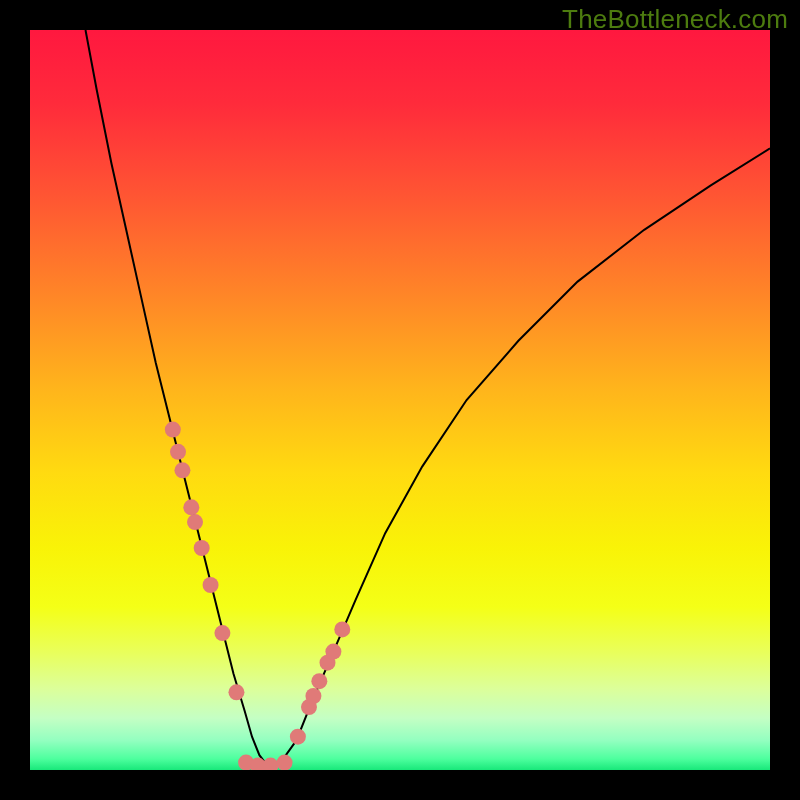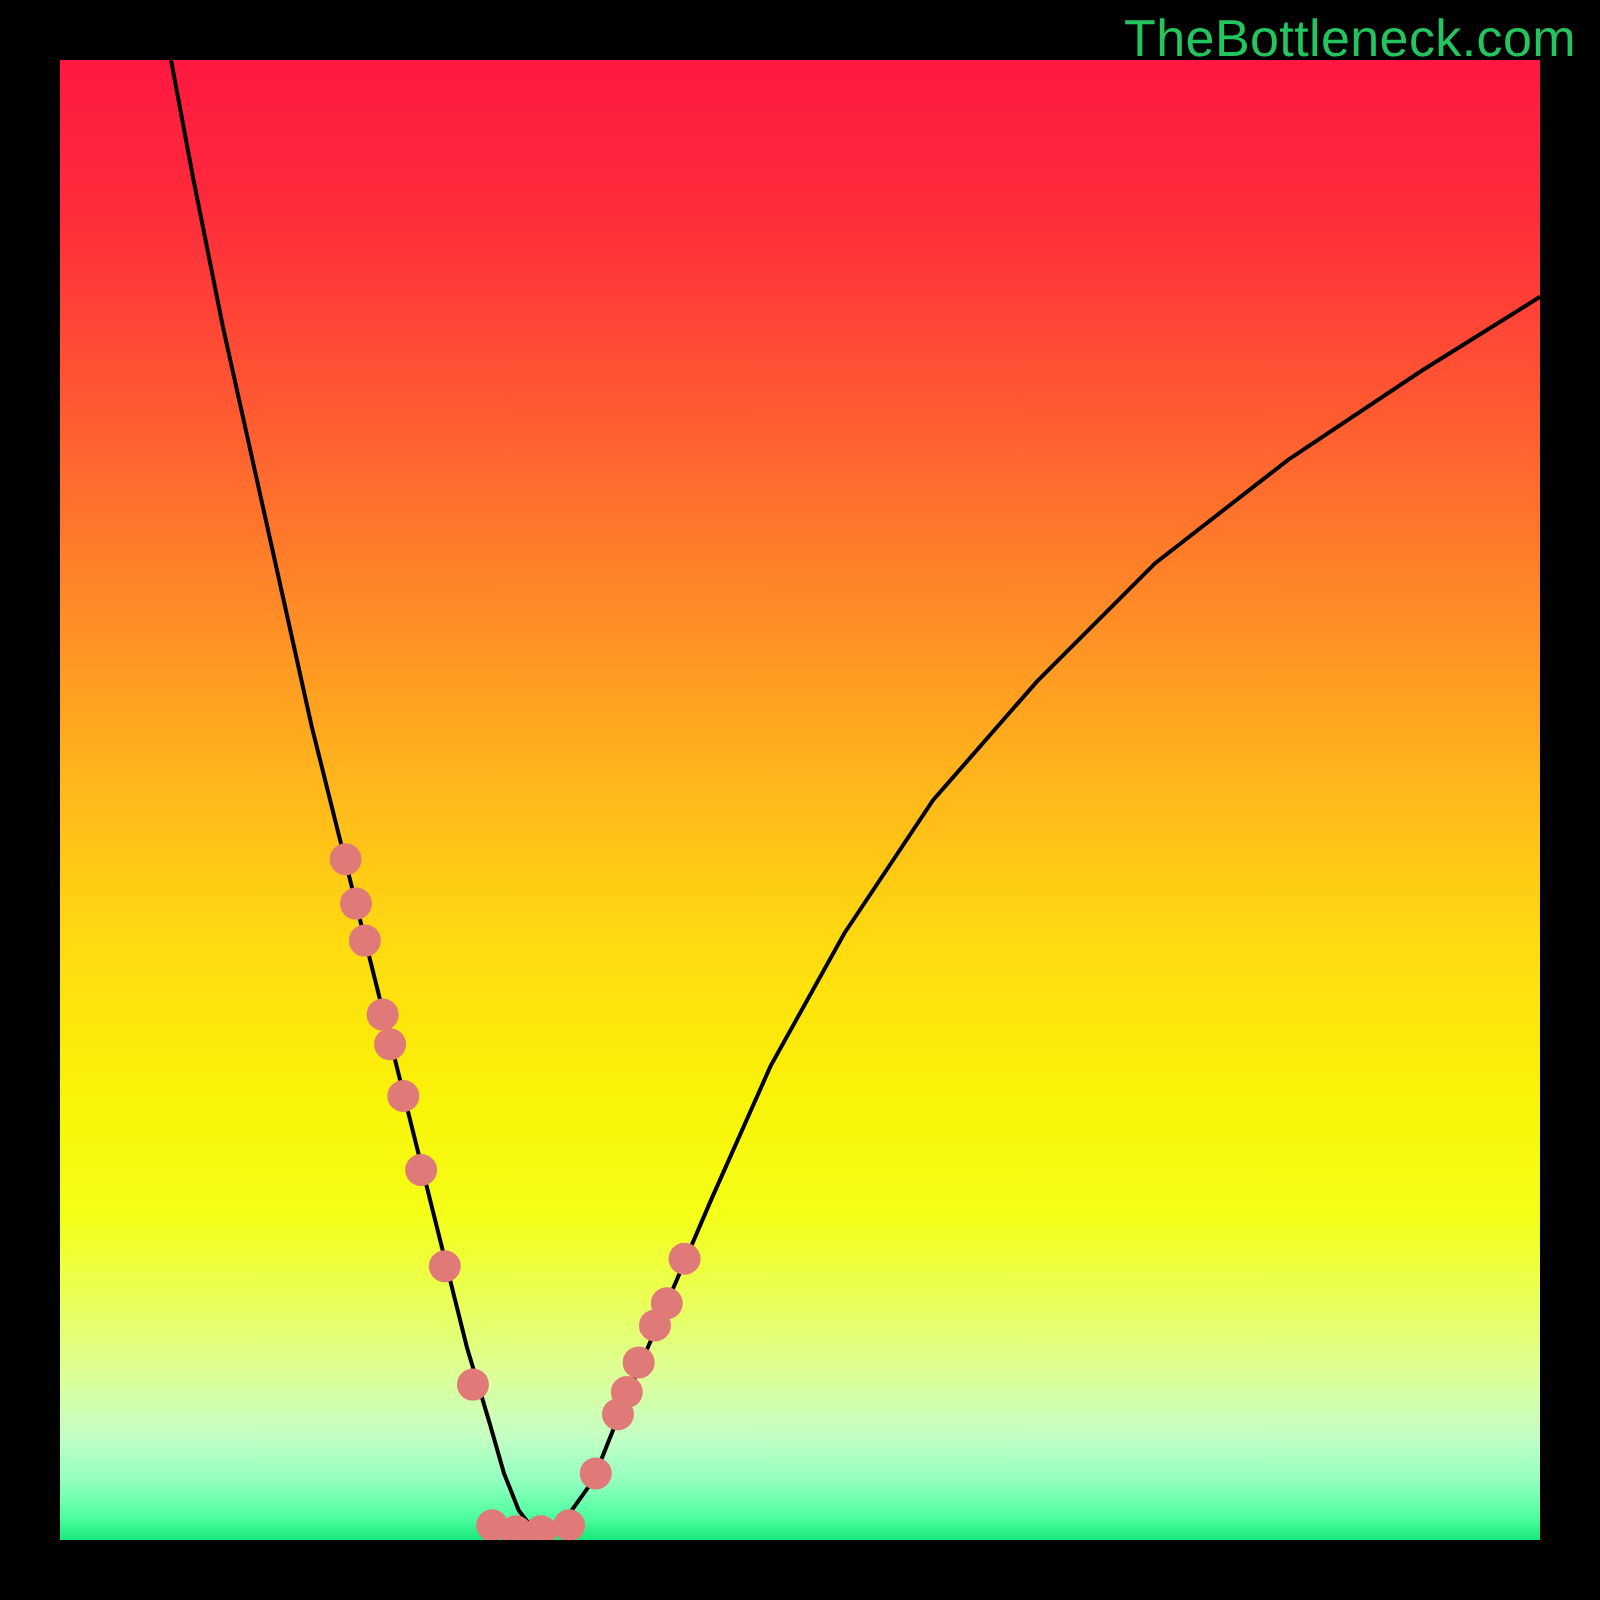--- a/index.html
+++ b/index.html
@@ -15,21 +15,21 @@
     width: 800px;
     height: 800px;
     background: #000;
   }
   .watermark {
     position: absolute;
     top: 4px;
     right: 12px;
     font-family: Arial, Helvetica, sans-serif;
     font-size: 26px;
-    color: #22c55e;
+    color: #4d7c0f;
     letter-spacing: 0.2px;
     z-index: 10;
   }
   svg.plot {
     position: absolute;
     top: 30px;
     left: 30px;
     width: 740px;
     height: 740px;
   }

